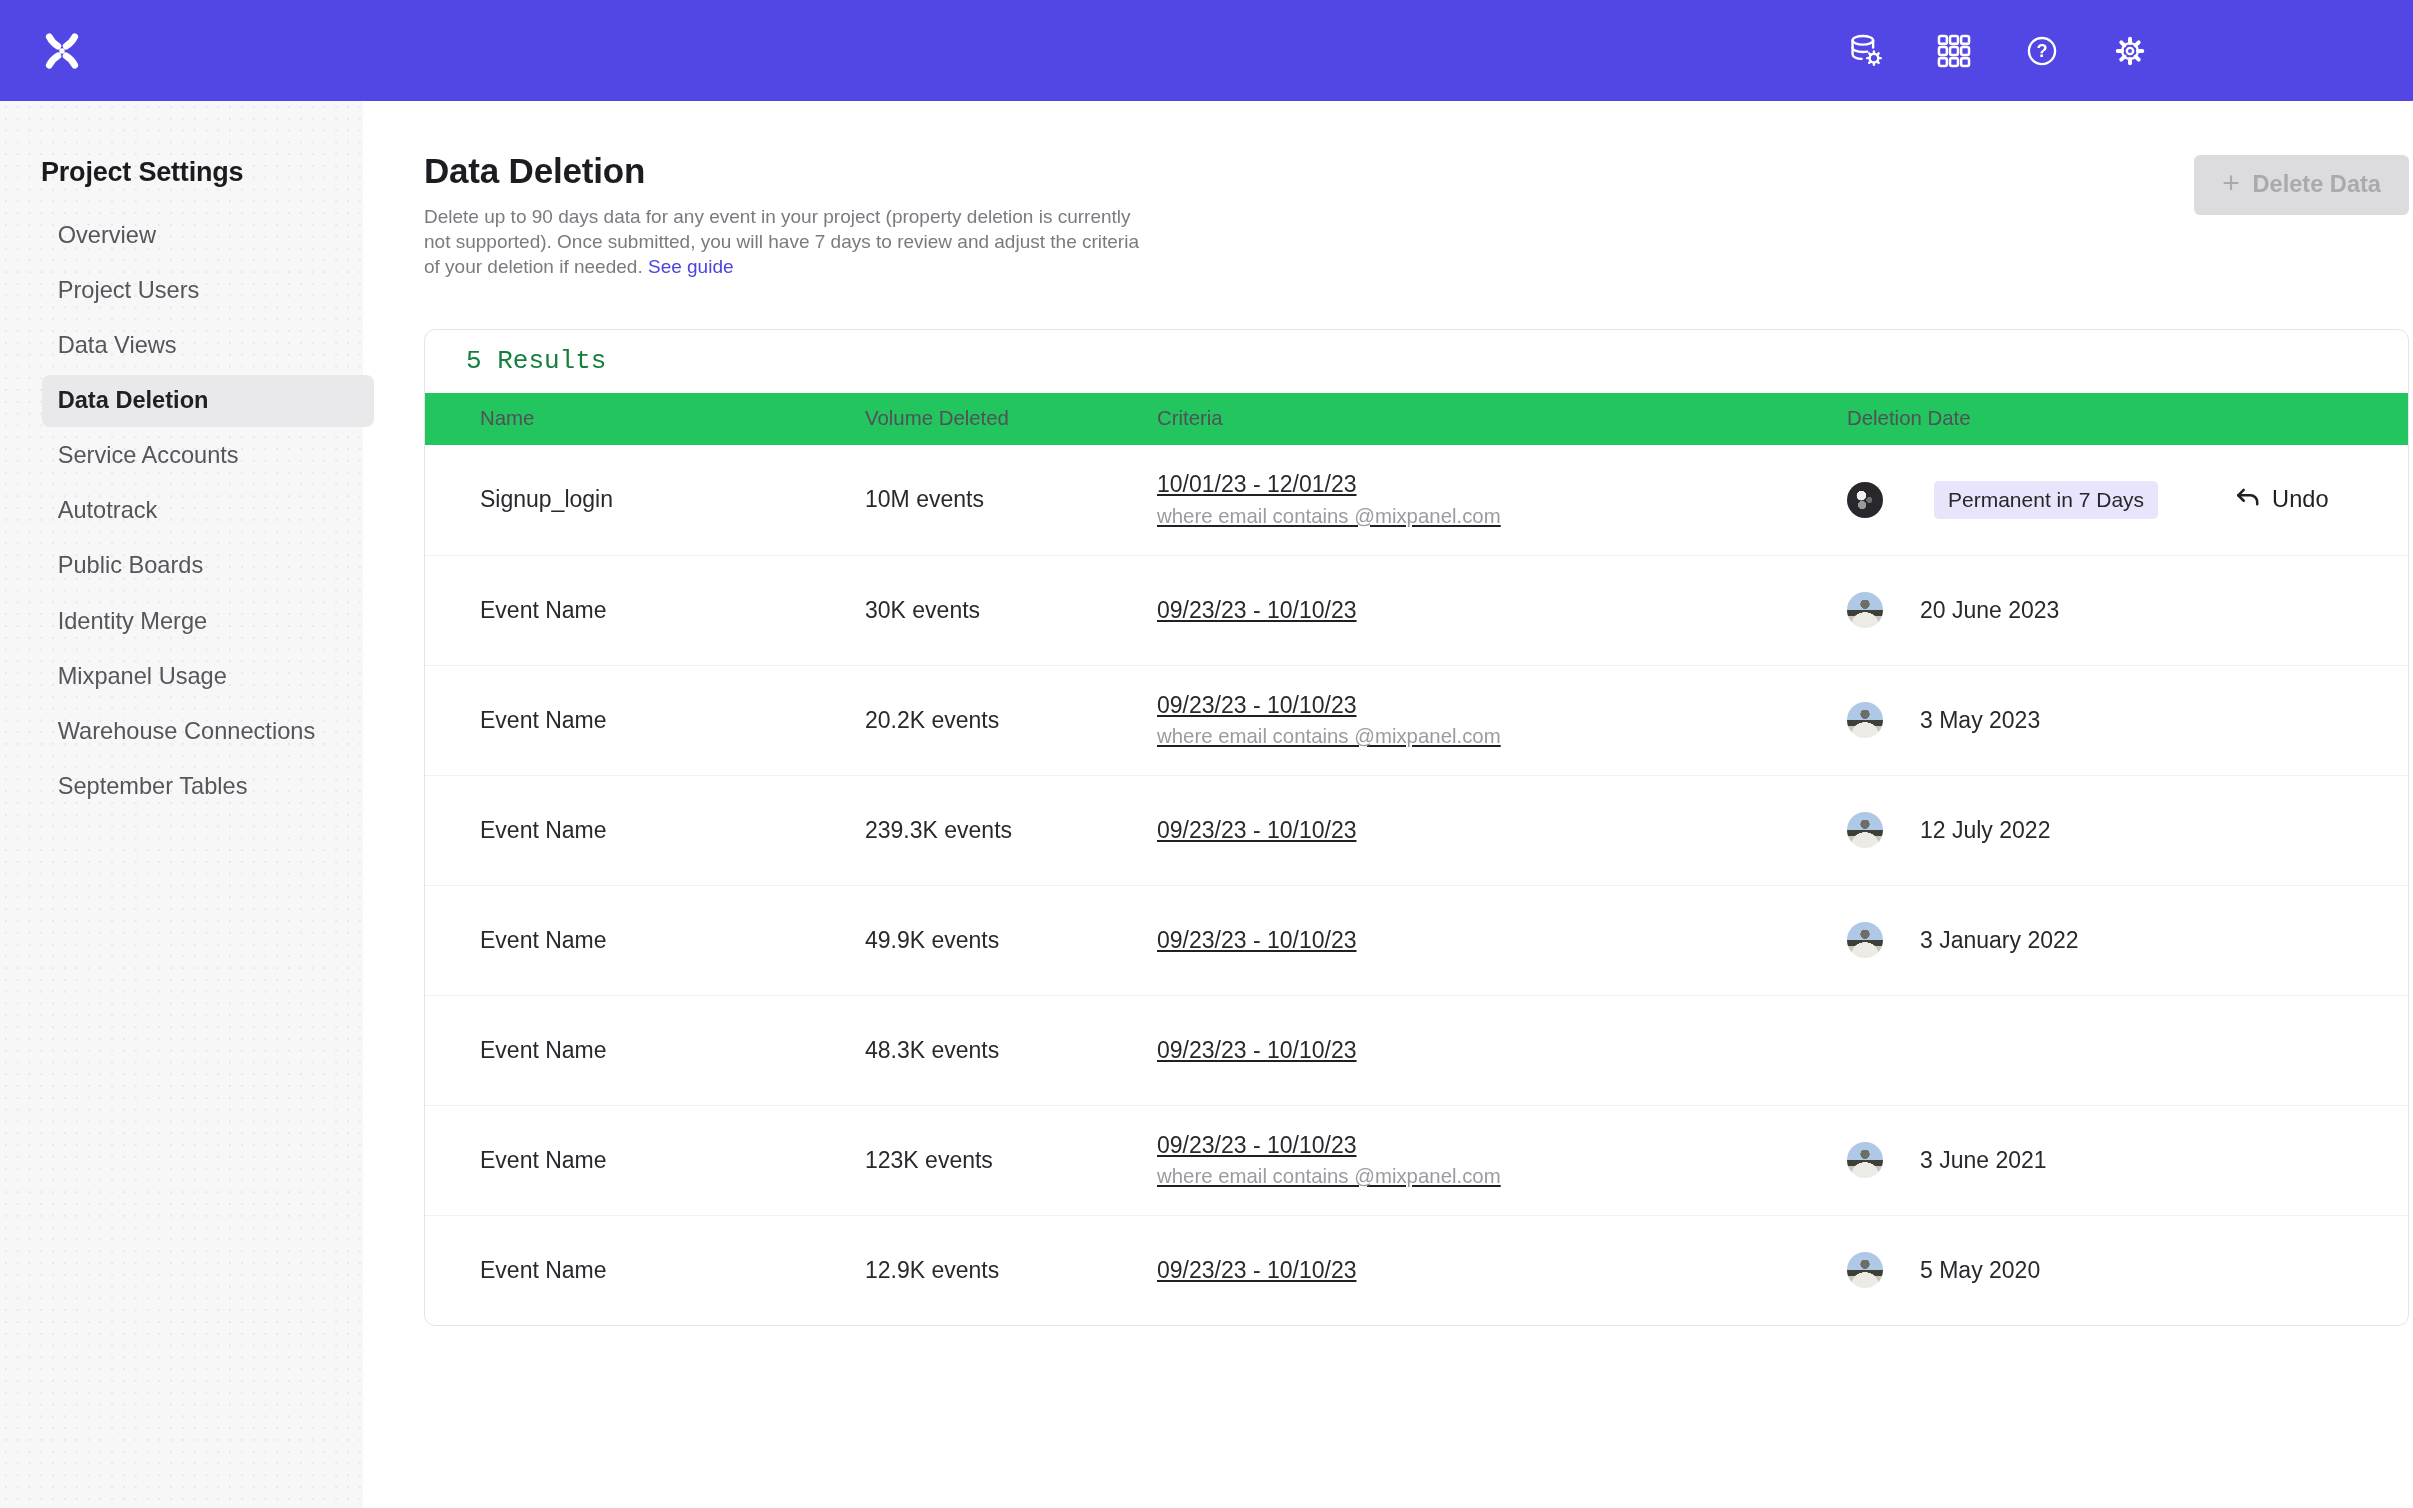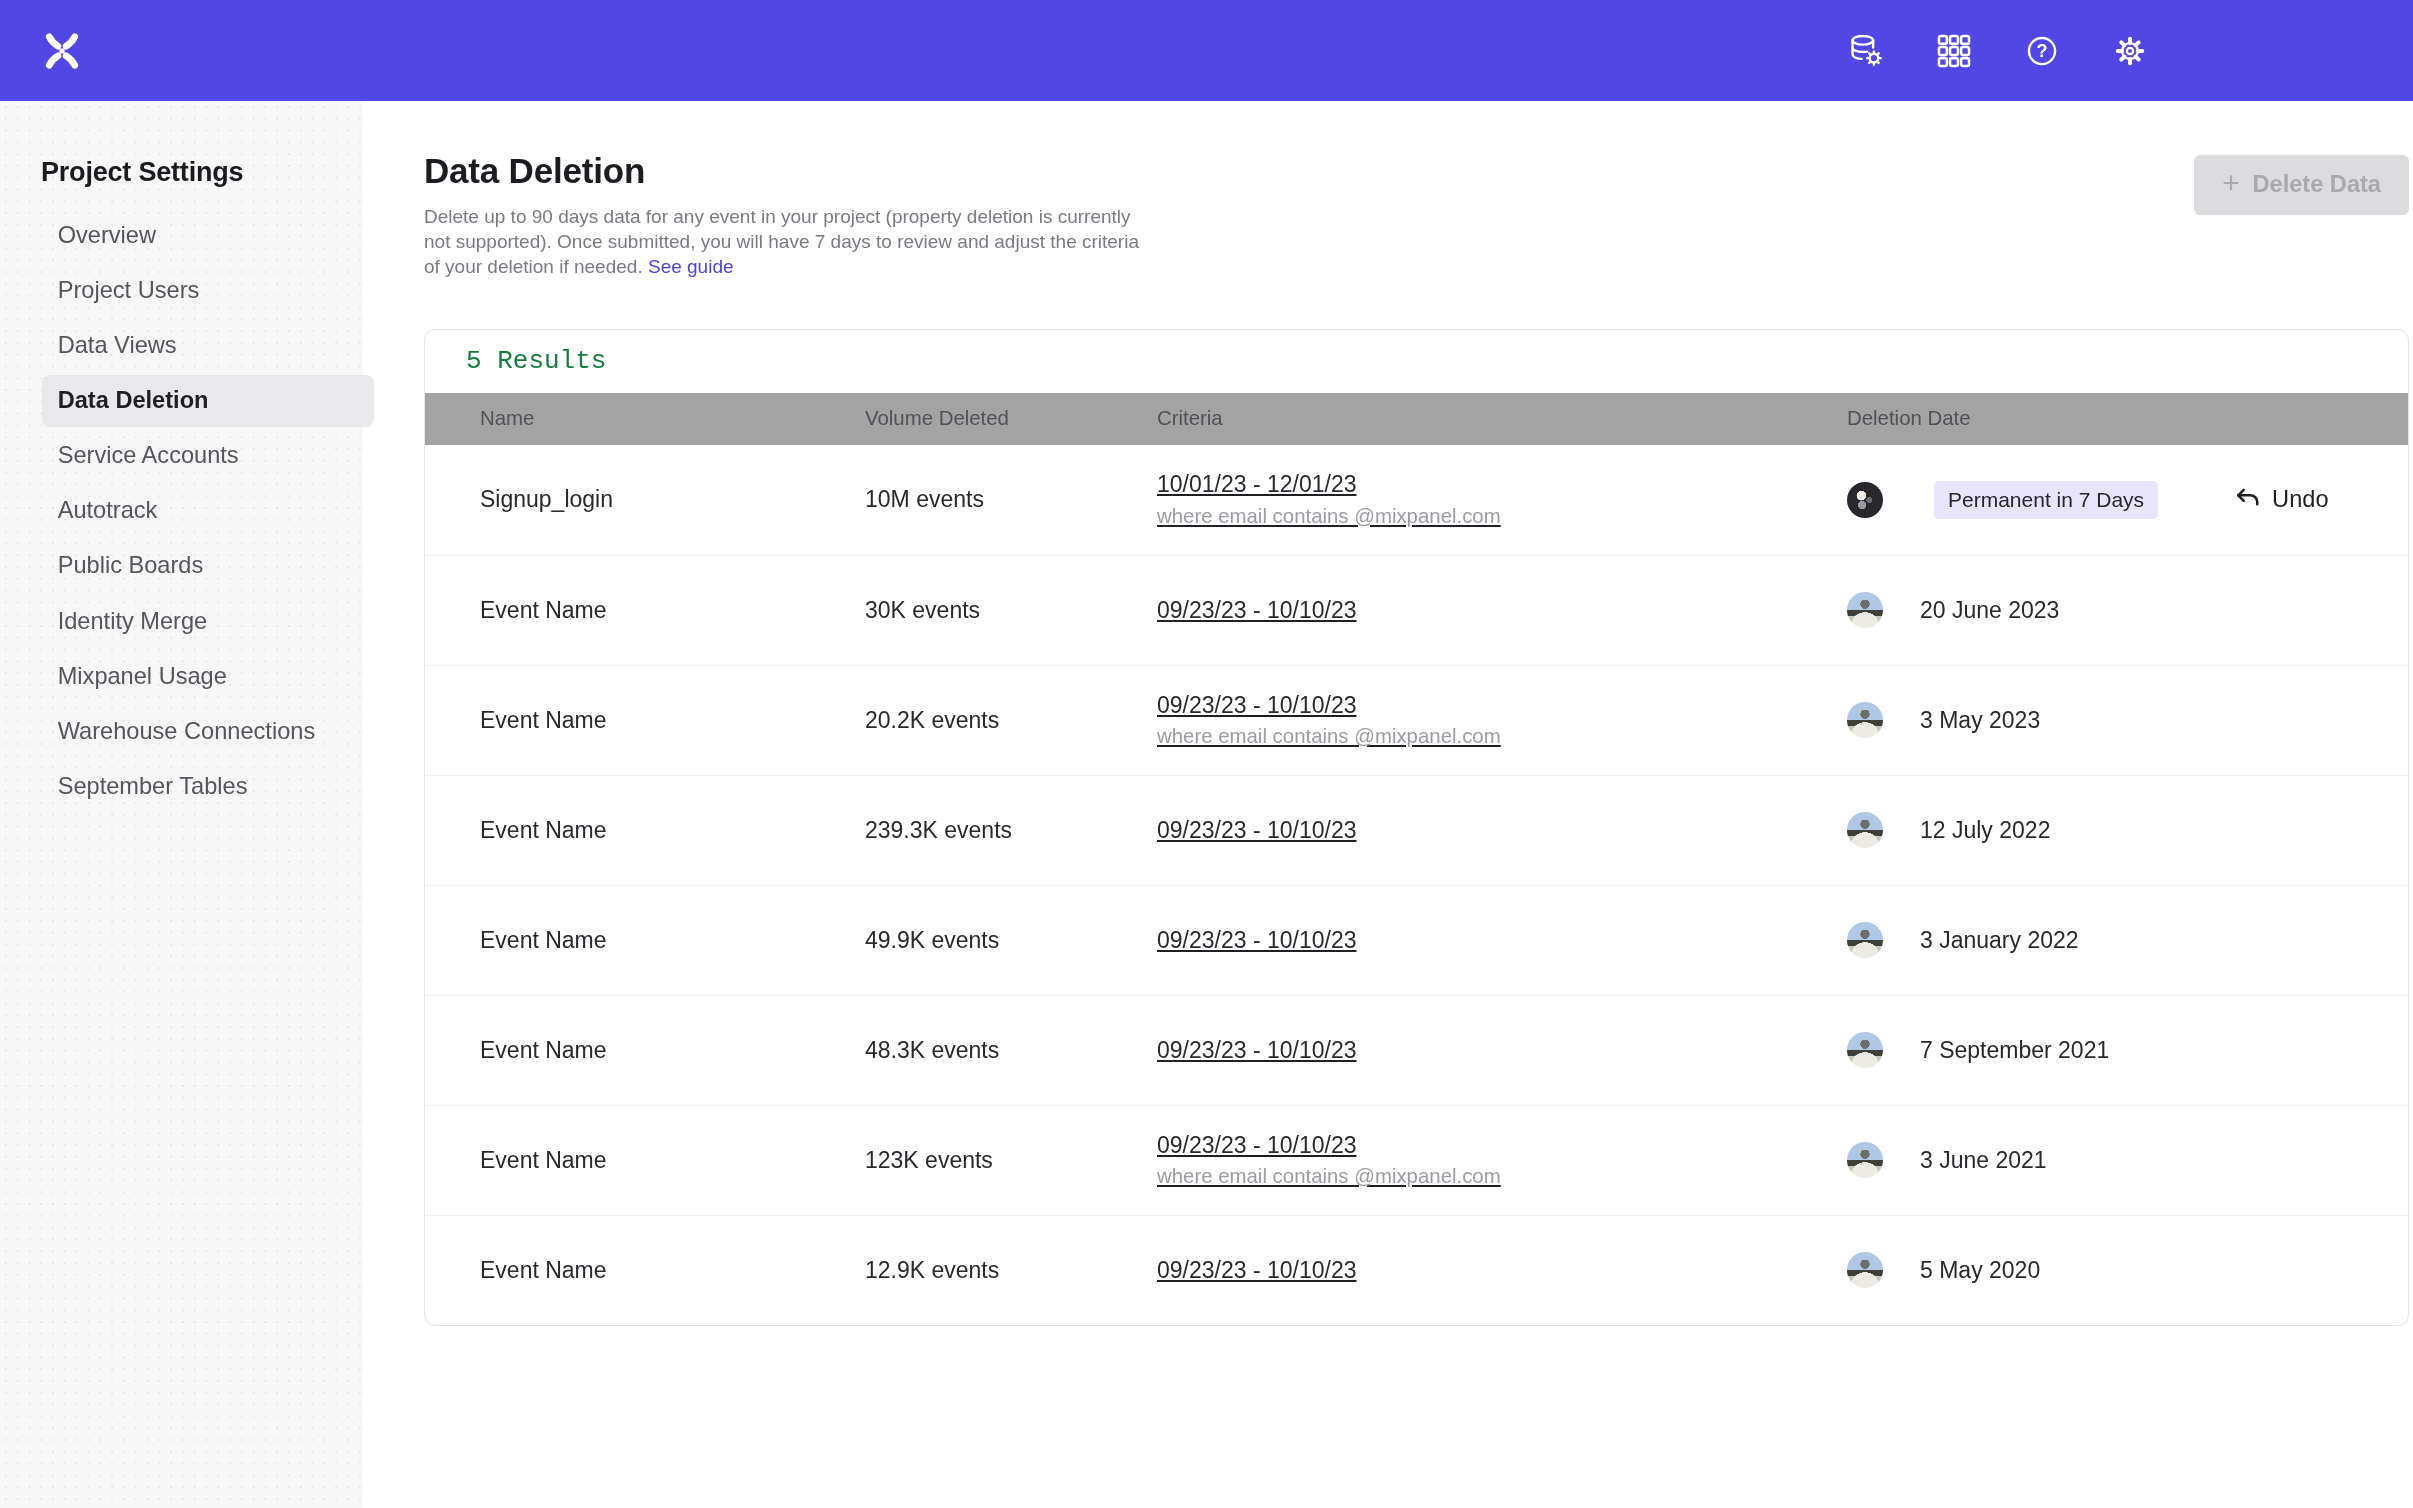--- a/index.html
+++ b/index.html
@@ -56,21 +56,21 @@
   }
   .delete-btn .plus { font-size:30px; font-weight:normal; line-height:1; margin-top:-3.1px; }
   
   .card {
     margin-top:50px; width:1985px;
     background:#fff; border:1.6px solid #E4E4E7; border-radius:11px;
     overflow:hidden;
   }
   .results-bar { height:63px; display:flex; align-items:center; padding-left:41px; font-size:26px; color:#15803d;font-family:Liberation Mono, monospace; }
   .grid-cols { display:grid; grid-template-columns:385px 292px 690px 1fr; padding-left:55px; align-items:center; }
-  .thead { height:52px; background:#a3a3a3; font-size:20.4px; color:#515157; }
+  .thead { height:52px; background:#22c55e; font-size:20.4px; color:#515157; }
   .row { height:110px; }
   .row + .row { border-top:1.6px solid #F1F1F3; }
   .cell-main { font-size:23px; color:#28282D; }
   .criteria-cell { display:flex; flex-direction:column; justify-content:center; gap:6.3px;text-decoration:underline; }
   .criteria-sub { font-size:20.4px; color:#9B9BA1; }
   .deletion-cell { display:flex; align-items:center;gap:32px; }
   .avatar { width:36px; height:36px; border-radius:50%; flex:none; }
   .avatar.person {
     background:
       radial-gradient(circle at 50% 34%, #6E6E68 0 15%, rgba(0,0,0,0) 16%),
@@ -294,24 +294,20 @@
               <span class="avatar person"></span>
               <span class="deletion-date">3 January 2022</span>
             </div>
           </div>
           <div class="row grid-cols">
             <div class="cell-main">Event Name</div>
             <div class="cell-main">48.3K events</div>
             <div class="criteria-cell">
               <div class="cell-main">09/23/23 - 10/10/23</div>
             </div>
-            <div class="deletion-cell">
-              <span class="avatar person"></span>
-              <span class="deletion-date">7 September 2021</span>
-            </div>
           </div>
           <div class="row grid-cols">
             <div class="cell-main">Event Name</div>
             <div class="cell-main">123K events</div>
             <div class="criteria-cell">
               <div class="cell-main">09/23/23 - 10/10/23</div>
               <div class="criteria-sub">where email contains @mixpanel.com</div>
             </div>
             <div class="deletion-cell">
               <span class="avatar person"></span>

